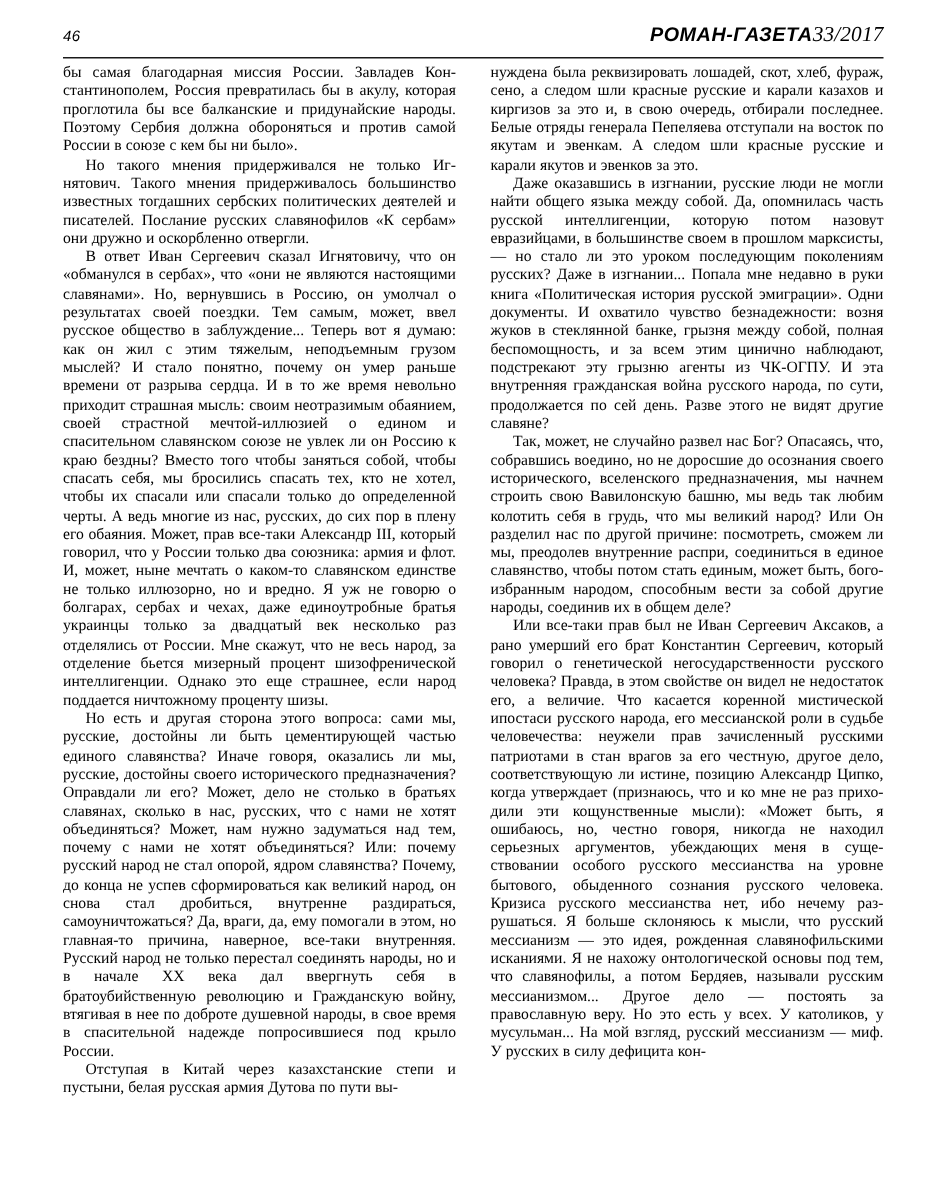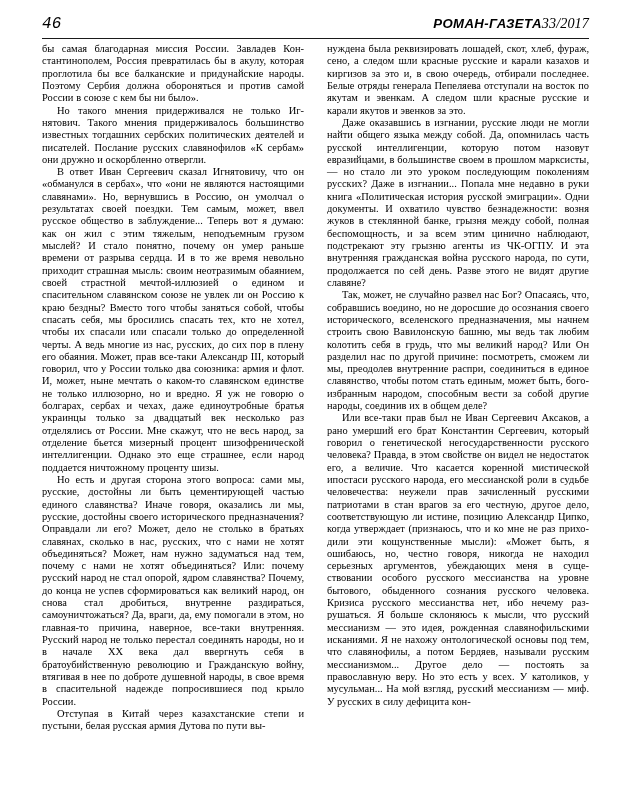--- a/index.html
+++ b/index.html
@@ -30,23 +30,23 @@
     top: 16px;
     width: 547px;
     height: 20px;
     display: flex;
     align-items: baseline;
     justify-content: space-between;
     border-bottom: 1.1px solid #1a1a1a;
     padding-bottom: 2px;
   }
   .folio {
-    font-family: Liberation Mono, monospace;
+    font-family: Liberation Sans, sans-serif;
     font-style: italic;
-    font-size: 16px;
+    font-size: 10px;
     letter-spacing: 0.2px;
     line-height: 1;
   }
   .head-right {
     display: flex;
     align-items: baseline;
   }
   .masthead {
     font-family: "Liberation Sans", "DejaVu Sans", sans-serif;
     font-weight: bold;

